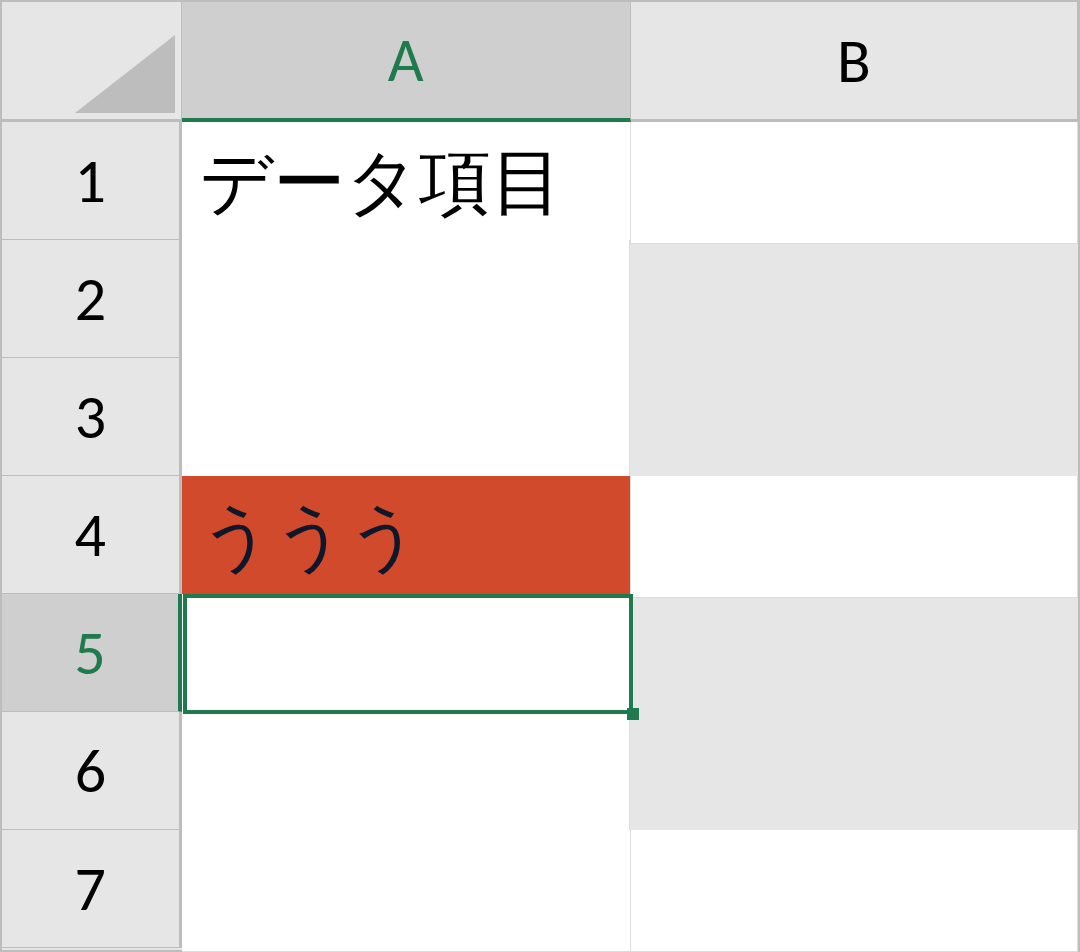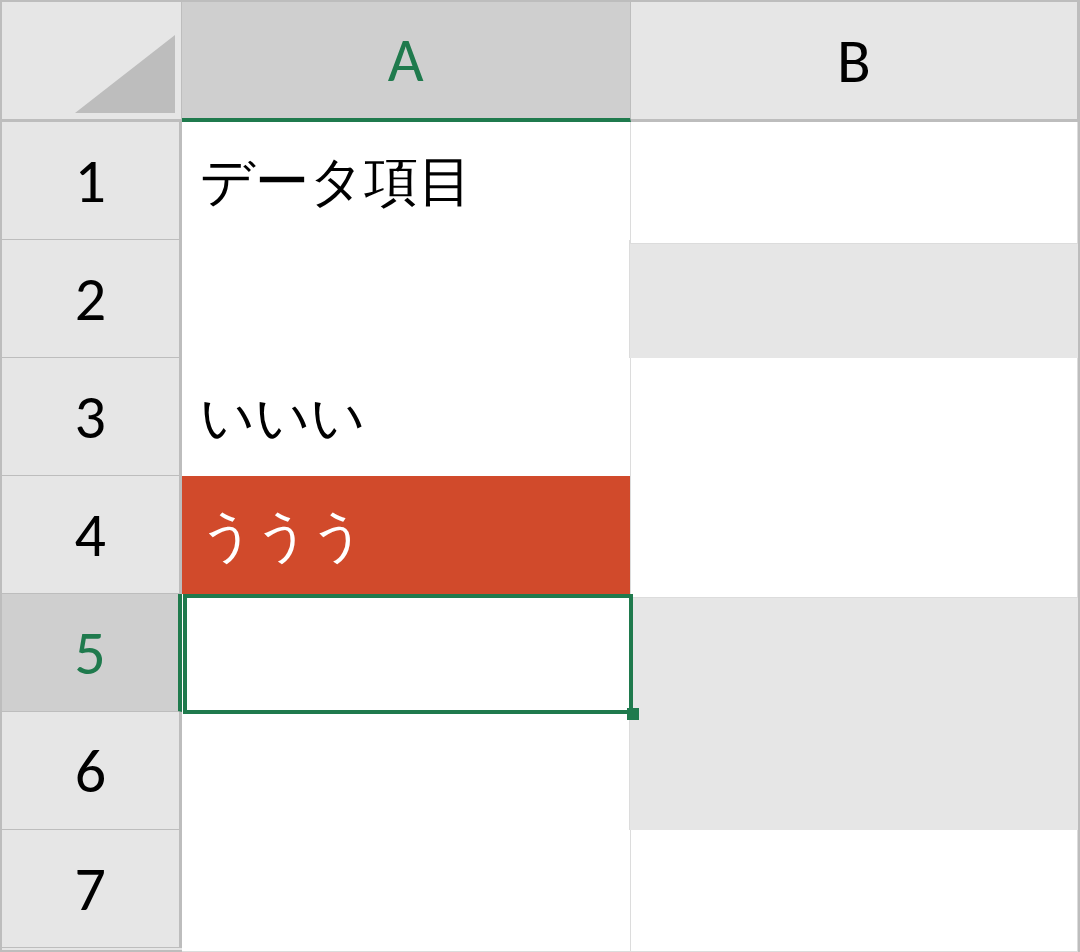--- a/index.html
+++ b/index.html
@@ -87,27 +87,27 @@
     }
     .cell {
       height: 122px;
       background: #ffffff;
       border-bottom: 1px solid #dcdcdc;
       border-right: 1px solid #dcdcdc;
       display: flex;
       align-items: center;
       justify-content: flex-start;
       padding-left: 18px;
-      font-size: 54px;
+      font-size: 72px;
       color: #000;
       cursor: cell;
     }
     .cell.col-a { width: 450px; }
     .cell.col-b { width: 448px; }
-    .cell.fill-red { background: #d14a2b; color: #ffffff; }
+    .cell.fill-red { background: #d14a2b; color: #0f172a; }
     .selection-outline {
       position: absolute;
       pointer-events: none;
       border: 4px solid #1f7a4d;
       box-sizing: border-box;
     }
     .selection-handle {
       position: absolute;
       width: 12px;
       height: 12px;
@@ -142,21 +142,20 @@
       <div class="cell col-b"></div>
     </div>
 
     <div class="row">
       <div class="row-header">2</div>
       <div class="cell col-b"></div>
     </div>
 
     <div class="row">
       <div class="row-header">3</div>
-      <div class="cell col-a">いいい</div>
       <div class="cell col-b"></div>
     </div>
 
     <div class="row">
       <div class="row-header">4</div>
       <div class="cell col-a fill-red">ううう</div>
       <div class="cell col-b"></div>
     </div>
 
     <div class="row">

